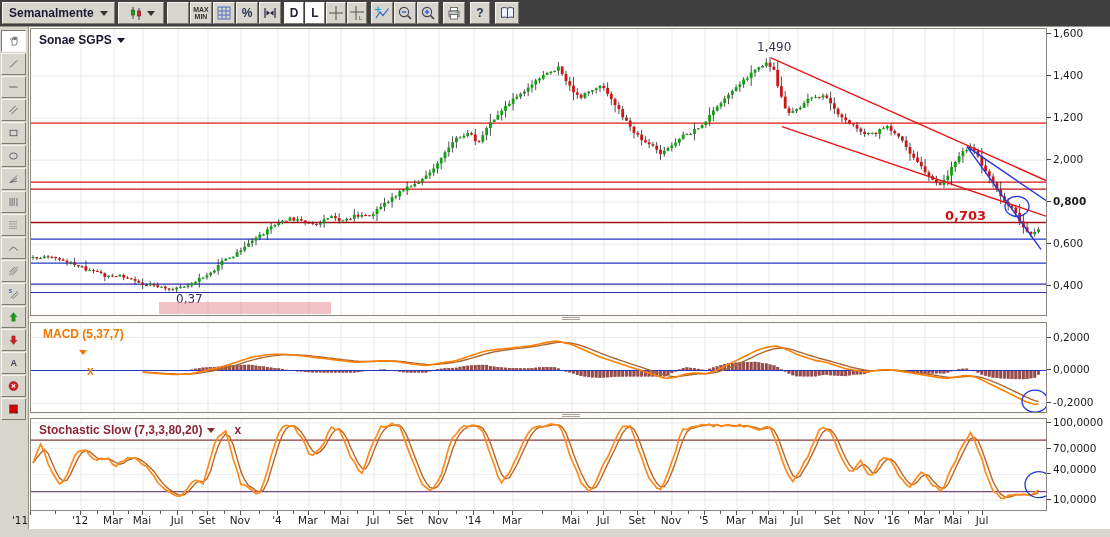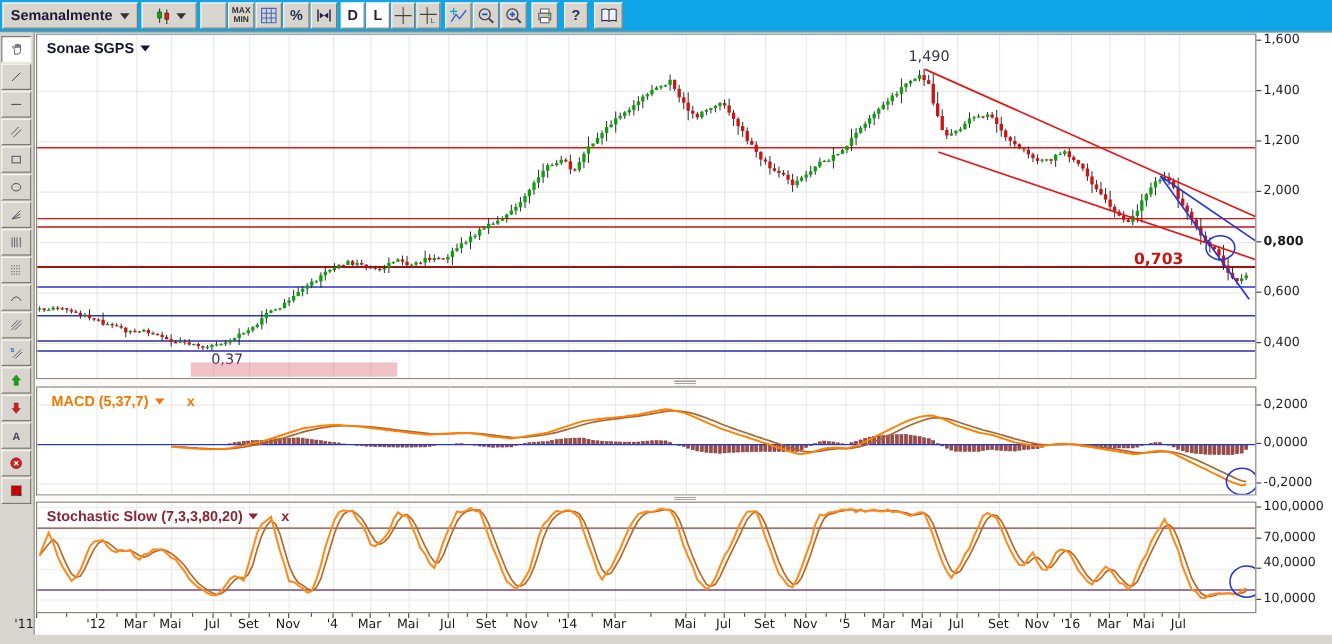--- a/index.html
+++ b/index.html
@@ -1,19 +1,19 @@
 <!DOCTYPE html>
 <html><head>
 <meta charset="utf-8">
 <style>
   html,body{margin:0;padding:0;background:#d8d5ce;}
   #app{position:relative;width:1110px;height:537px;background:#ffffff;font-family:"Liberation Sans",sans-serif;overflow:hidden;}
 
   
-  #toolbar{position:absolute;left:0;top:0;width:1110px;height:27px;background:#0ea5e9;border-bottom:1px solid #96928a;box-sizing:border-box;}
+  #toolbar{position:absolute;left:0;top:0;width:1110px;height:27px;background:#404040;border-bottom:1px solid #96928a;box-sizing:border-box;}
   .tbtn{position:absolute;top:2px;height:22px;background:#d8d5ce;border:1px solid;border-color:#f7f5f1 #7f7a72 #7f7a72 #f7f5f1;box-sizing:border-box;display:flex;align-items:center;justify-content:center;font-size:11px;color:#222;cursor:pointer;padding:0;}
   .tbtn.white{background:#fff;}
   .caret{width:0;height:0;border:4px solid transparent;border-top:5px solid #333;margin-top:5px;}
   .tb-label{font-weight:bold;color:#1a1a33;font-size:12px;}
   .tiny{font-size:7px;line-height:7px;font-weight:bold;color:#333;letter-spacing:0;}
   .boldnavy{font-weight:bold;color:#223355;font-size:12px;}
 
   
   #lbar{position:absolute;left:0;top:27px;width:29px;height:510px;background:#d8d5ce;border-right:1px solid #96928a;box-sizing:border-box;}
   .lbtn{position:absolute;left:1px;width:25px;height:22px;background:#d8d5ce;border:1px solid;border-color:#f7f5f1 #7f7a72 #7f7a72 #f7f5f1;box-sizing:border-box;display:flex;align-items:center;justify-content:center;cursor:pointer;}
@@ -25,21 +25,21 @@
   #p-macd {left:30px;top:322px;width:1017px;height:91px;}
   #p-stoch{left:30px;top:418px;width:1017px;height:93px;}
   .plot{position:absolute;left:0;top:0;}
   .divider{position:absolute;left:30px;width:1017px;background:#fbfaf8;cursor:row-resize;}
   #dv1{top:316px;height:6px;} #dv2{top:413px;height:5px;}
   .grip{position:absolute;left:532px;top:1px;width:18px;height:4px;background:repeating-linear-gradient(to bottom,#a7a39b 0 1px,transparent 1px 2px);}
 
   .sym-label{position:absolute;left:8px;top:4px;display:flex;align-items:center;gap:5px;font-weight:bold;font-size:12px;color:#14142e;z-index:3;}
   .sym-label .caret{border-top-color:#14142e;margin-top:4px;}
   .ind-label{position:absolute;left:12px;top:4px;display:flex;align-items:center;gap:5px;font-weight:bold;font-size:12px;z-index:3;}
-  #macd-label{color:#f07800;}
+  #macd-label{color:#f07800;flex-direction:column;}
   #macd-label .caret{border-top-color:#f07800;margin-top:4px;}
   #stoch-label{color:#8b2635;left:8px;}
   #stoch-label .caret{border-top-color:#8b2635;margin-top:4px;}
   .close-x{font-weight:bold;font-size:12px;margin-left:14px;cursor:pointer;}
 
   
   .wm{position:absolute;left:124px;top:251px;width:215px;height:42px;z-index:1;}
   .wm-bar{position:absolute;left:4px;top:22px;width:172px;height:12px;background:rgba(222,120,132,0.45);}
   .wm-text{position:absolute;left:0;top:-4px;font-size:28px;font-weight:bold;color:rgba(125,125,125,0.55);font-family:"DejaVu Sans",sans-serif;letter-spacing:0;}
 

